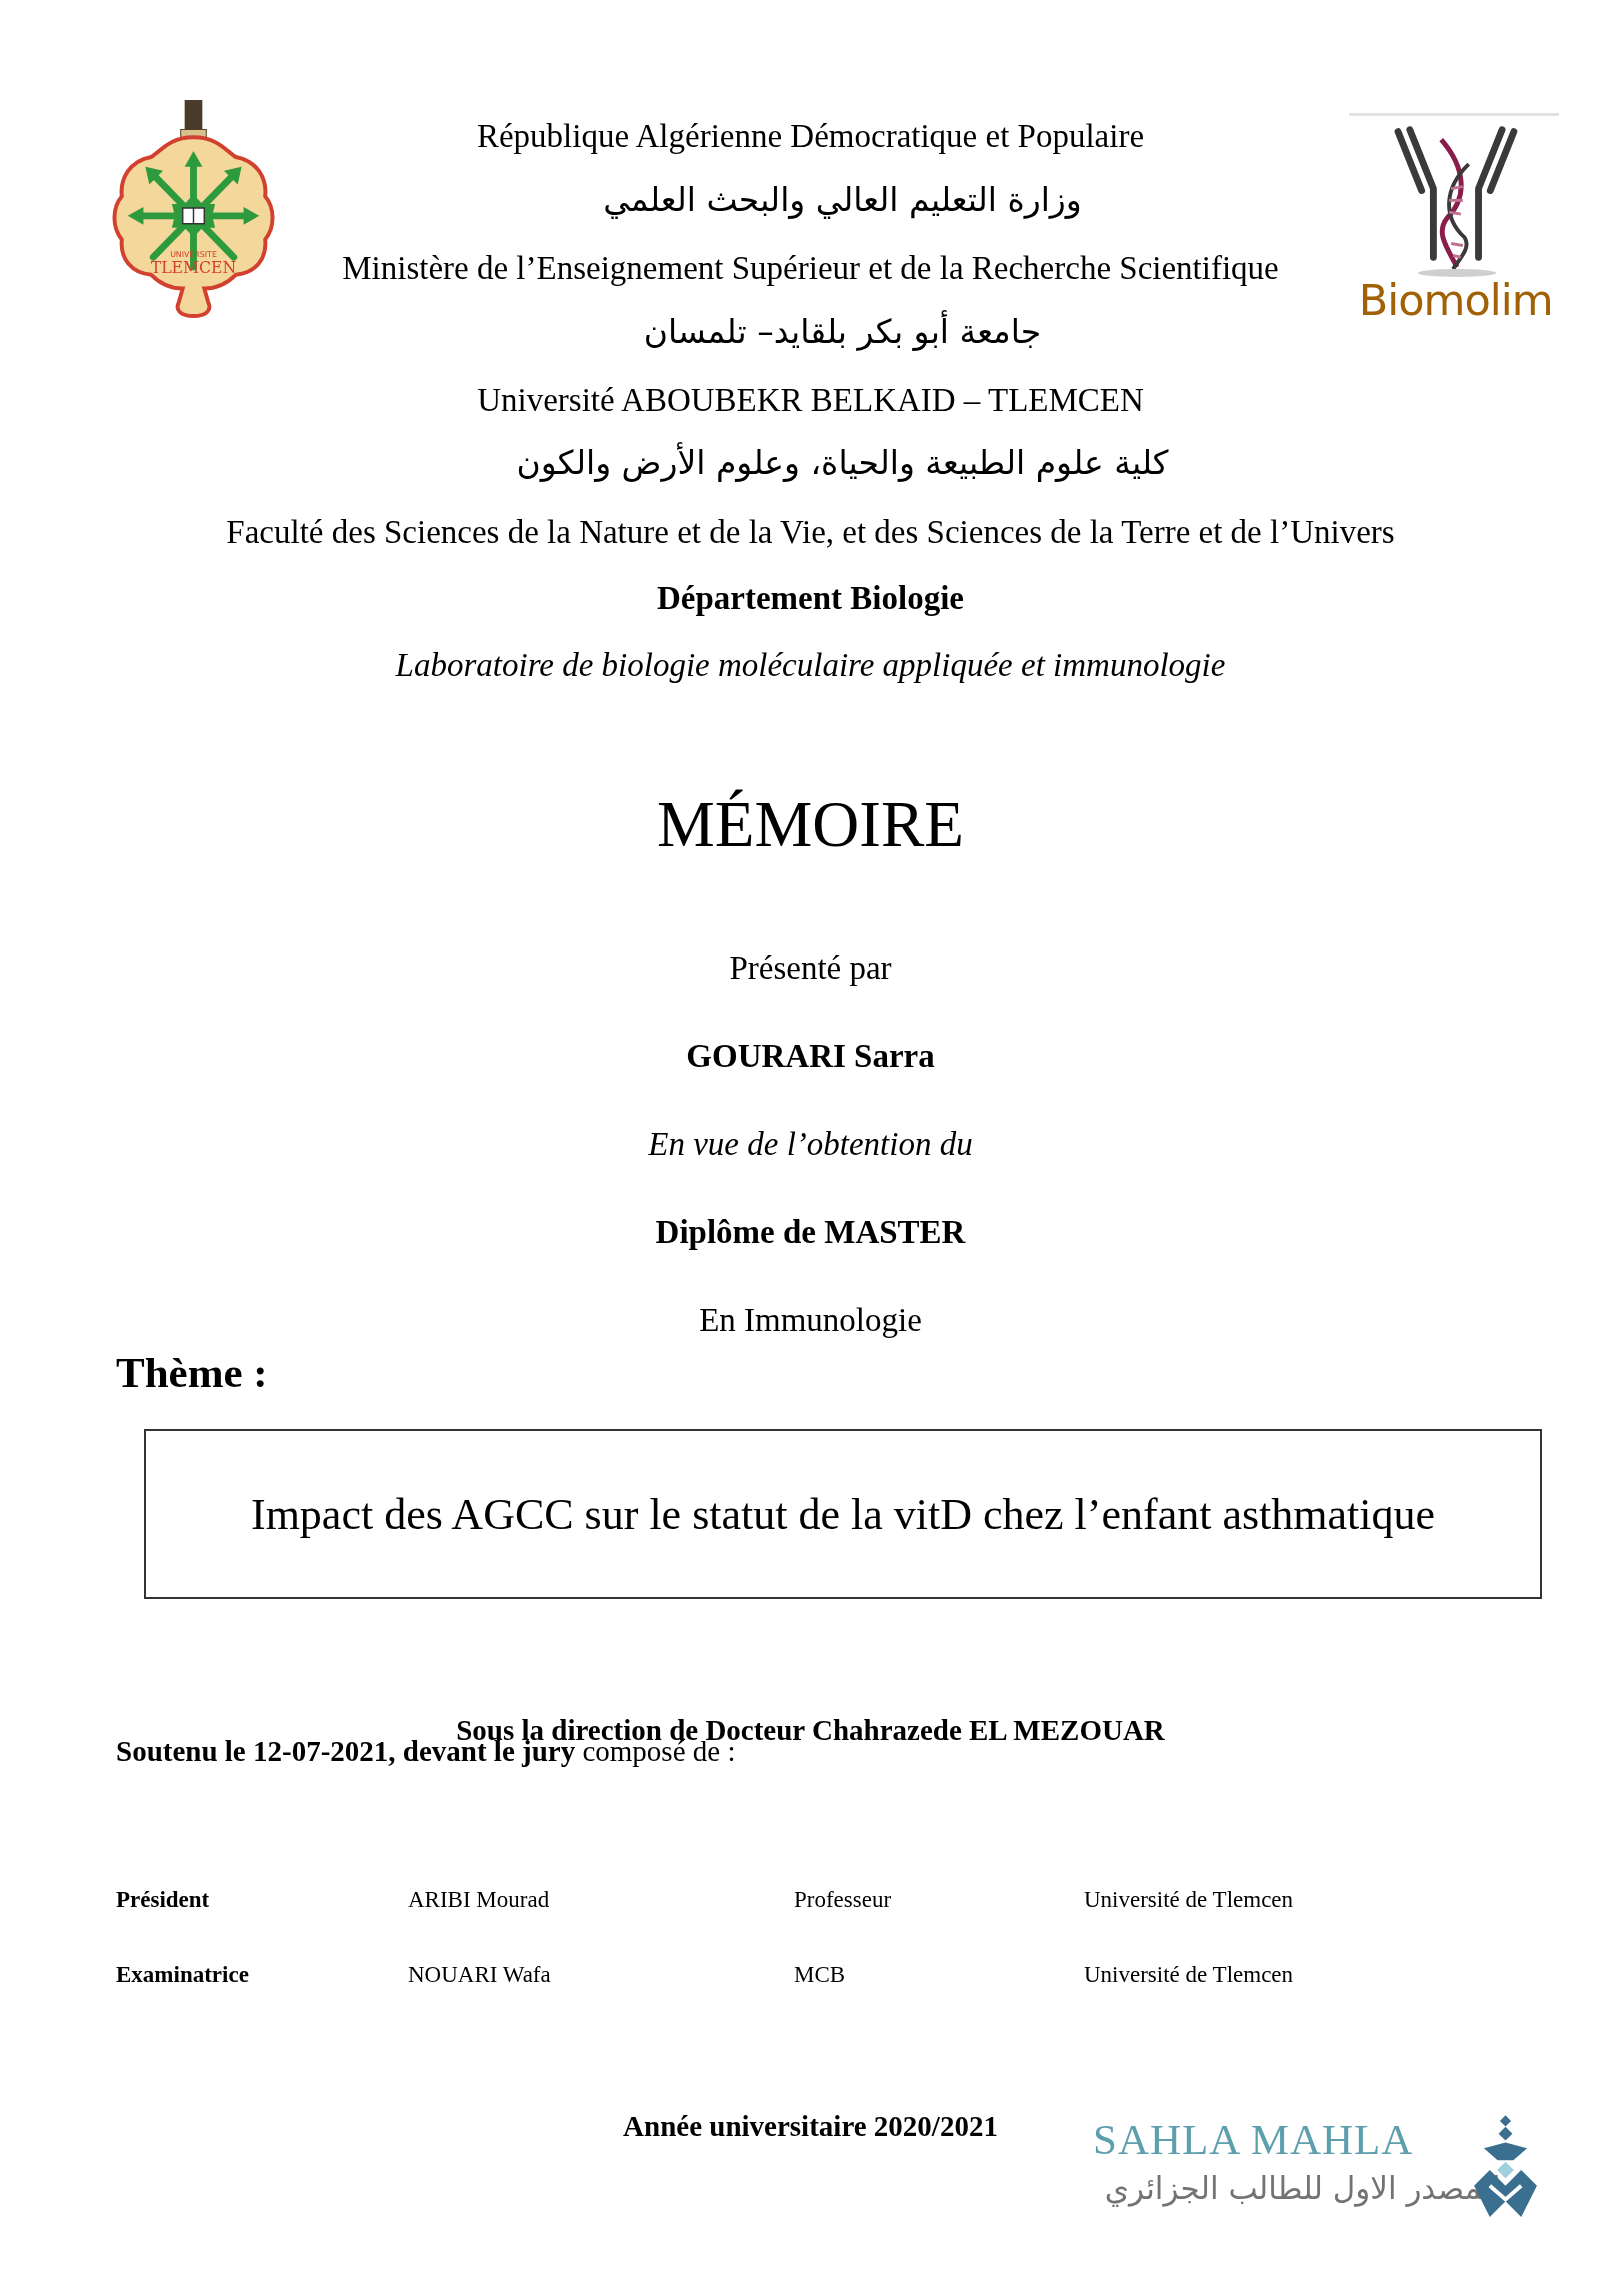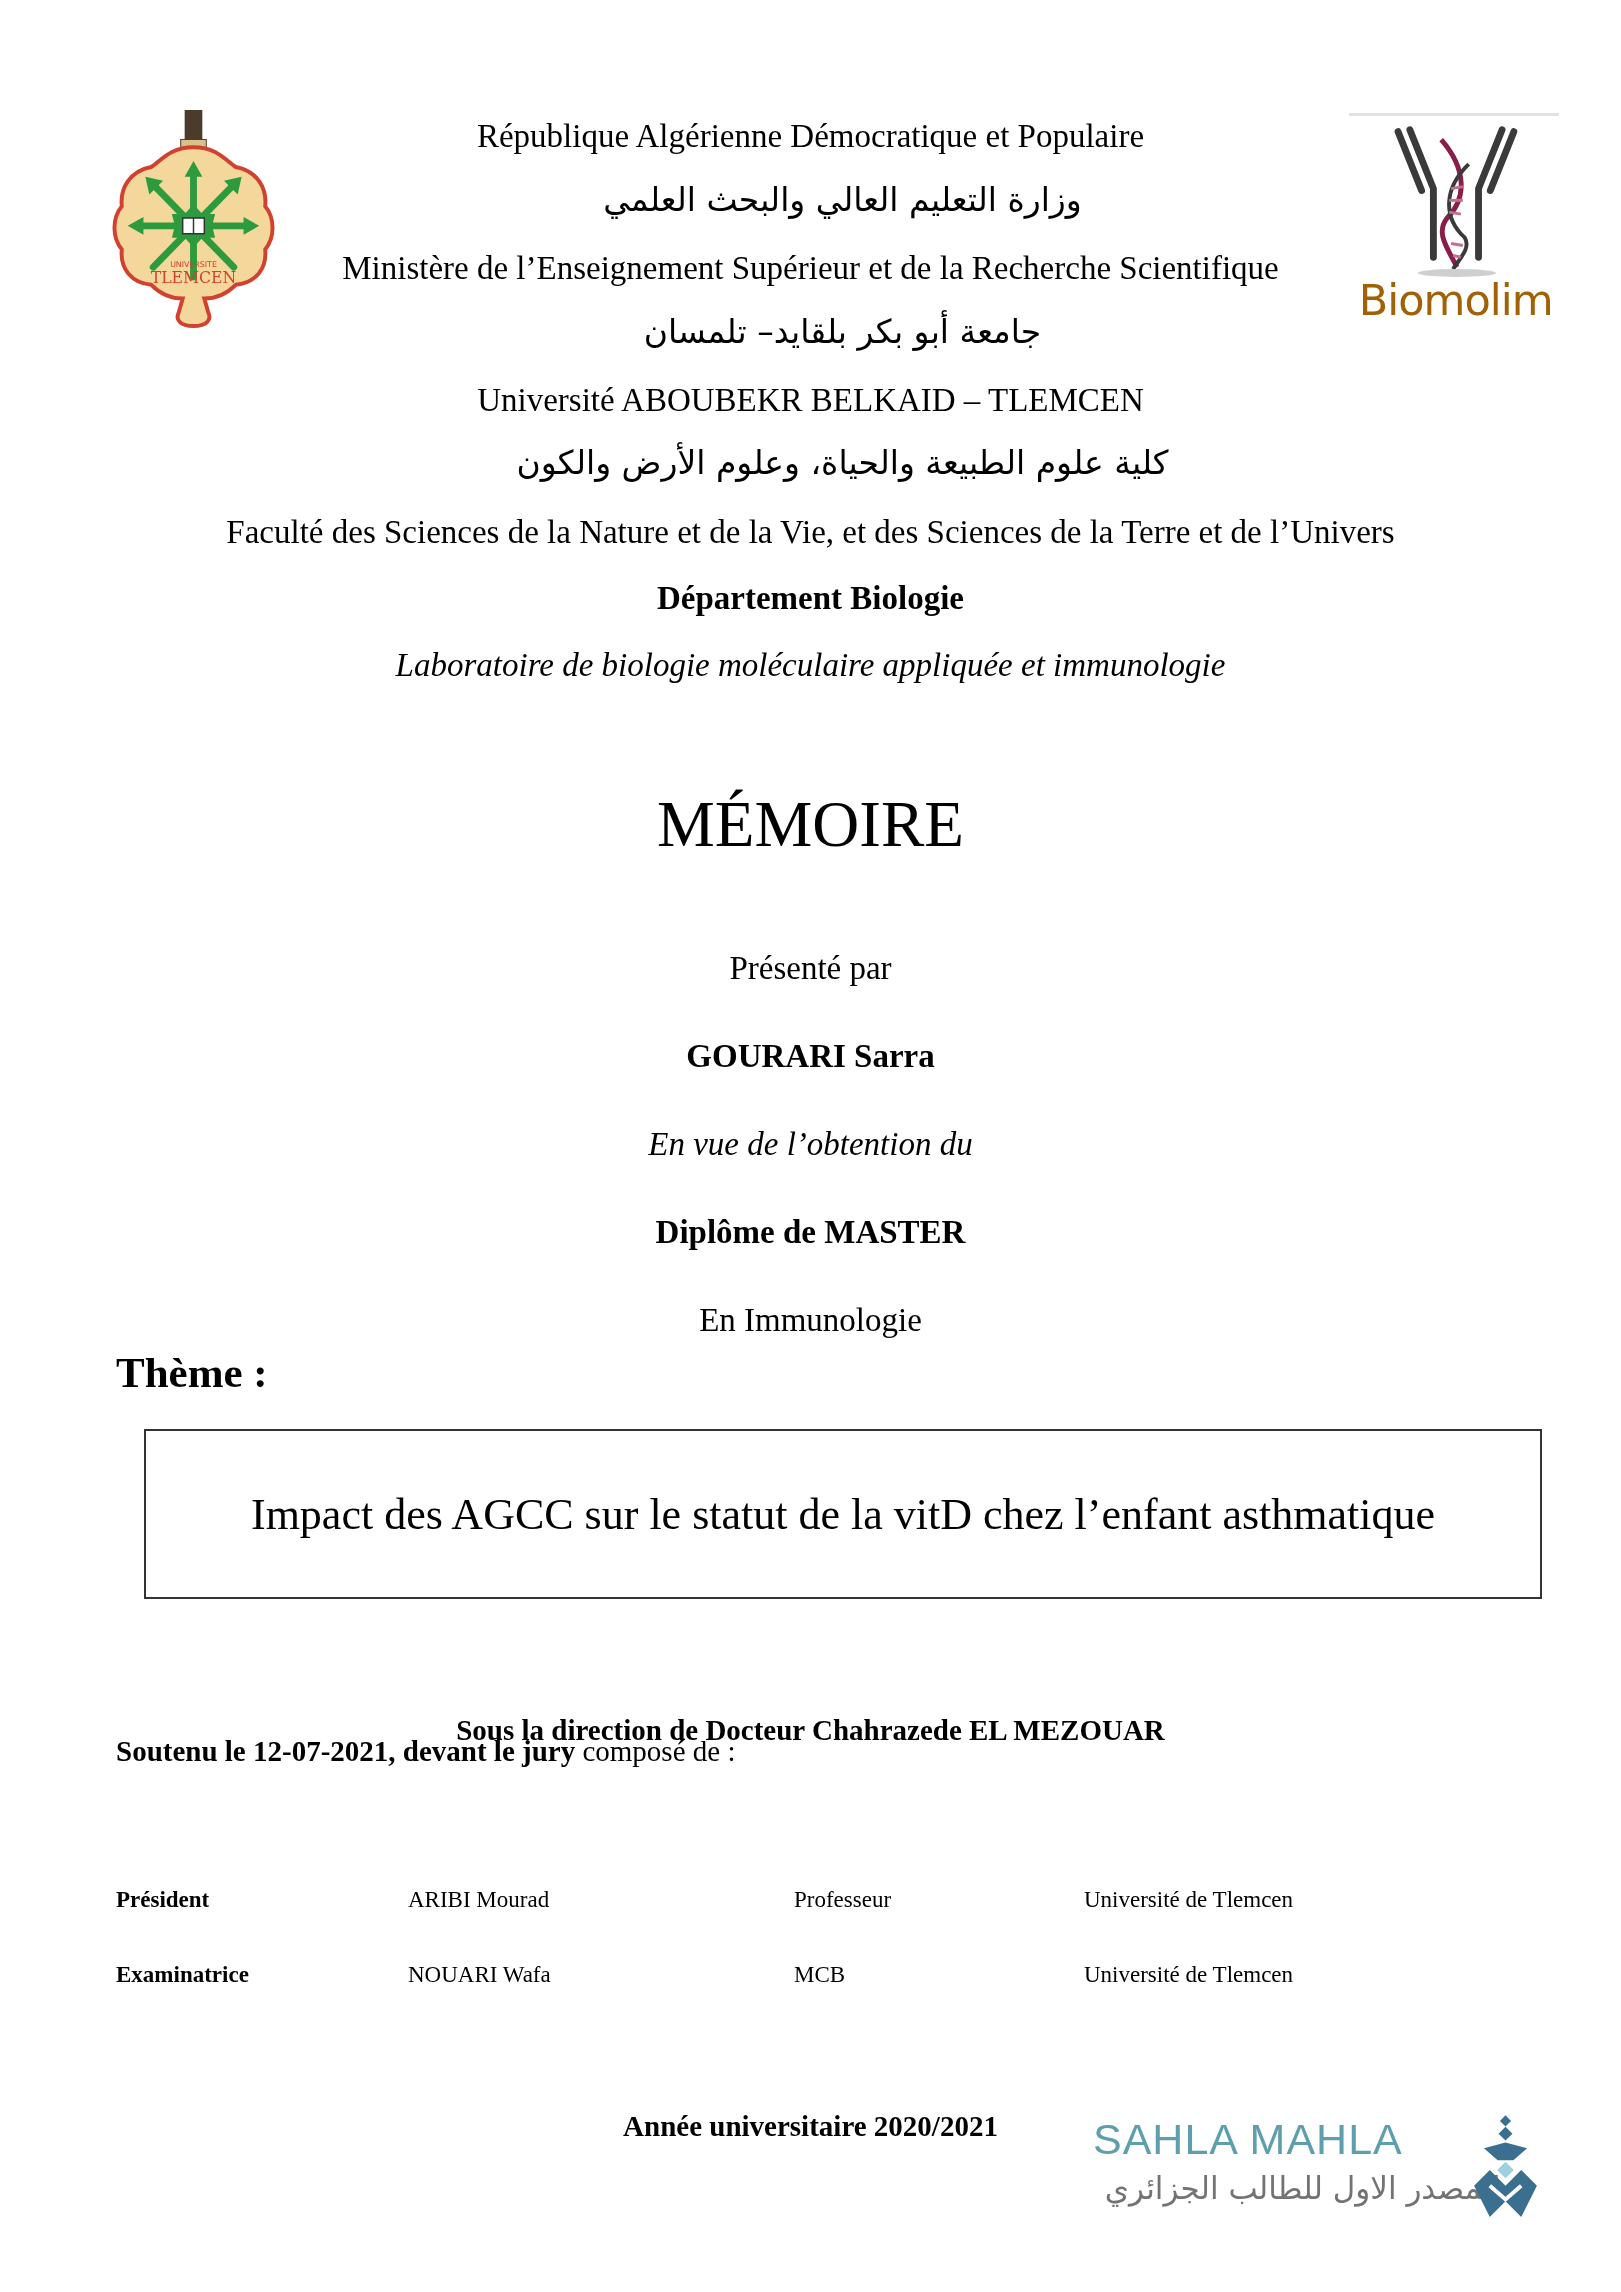--- a/index.html
+++ b/index.html
@@ -12,27 +12,27 @@
   .bold { font-weight:bold; }
   .ital { font-style:italic; }
   .memoire { font-size:65px; }
   .t34 { font-size:33px;margin-top:40px; }
   .theme-label { left:116px; top:1348px; font-size:43px; font-weight:bold; }
   .theme-box { left:116px; top:1429px; width:1398px; height:170px; border:2px solid #333;
                box-sizing:border-box; display:flex; align-items:center; justify-content:center;margin-left:28px; }
   .theme-box span { font-size:44px; white-space:nowrap; }
   .t28 { font-size:29px; }
   .jury { position:absolute; font-size:23px; white-space:nowrap; }
-  .logo-ut { left:110px; top:110px; width:167px; height:218px; }
+  .logo-ut { left:110px; top:100px; width:167px; height:218px; }
   .logo-bio { left:1349px; top:110px; width:210px; height:225px; }
   .bio-line { position:absolute; left:0; top:2.9px; width:210px; height:2.9px; background:#e2e2e2; }
   .bio-text { position:absolute; left:9.8px; top:165px; font-family:"DejaVu Sans", sans-serif;
               font-size:43px; color:#a16207; letter-spacing:-1px; }
   .sahla { left:1093px; top:2115px; width:451px; height:108px; }
-  .sahla-text { position:absolute; left:0; top:0; font-family:Liberation Sans, sans-serif;
+  .sahla-text { position:absolute; left:0; top:0; font-family:Liberation Serif, serif;
                 font-size:43px; color:#5e9fad; letter-spacing:1px; }
   .sahla-ar { position:absolute; left:11.8px; top:55px; font-family:"DejaVu Sans", sans-serif;
               font-size:31px; color:#737373; direction:rtl; }
 </style>
 </head>
 <body>
 
 <div class="abs logo-ut">
   <svg width="167" height="218" viewBox="0 0 170 222">
 

